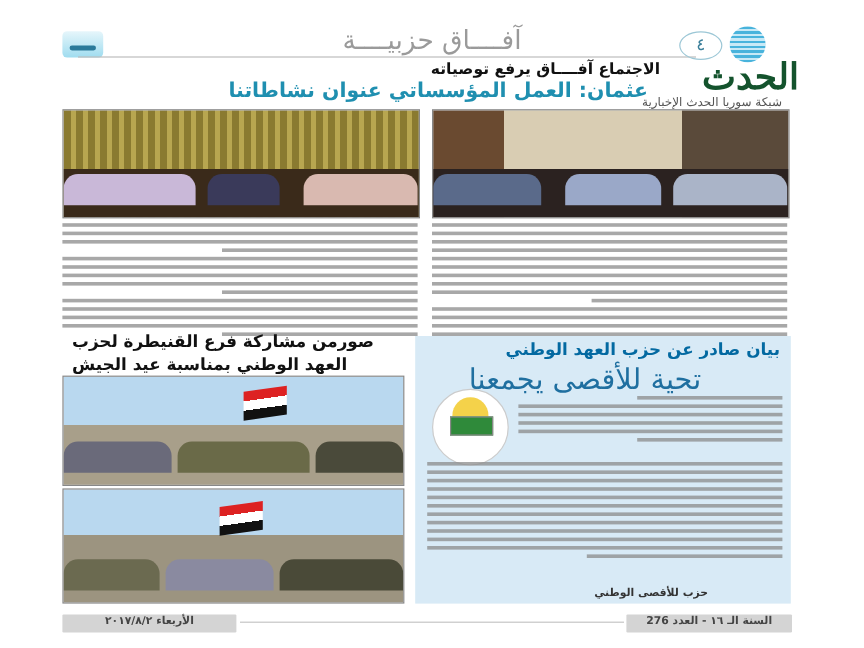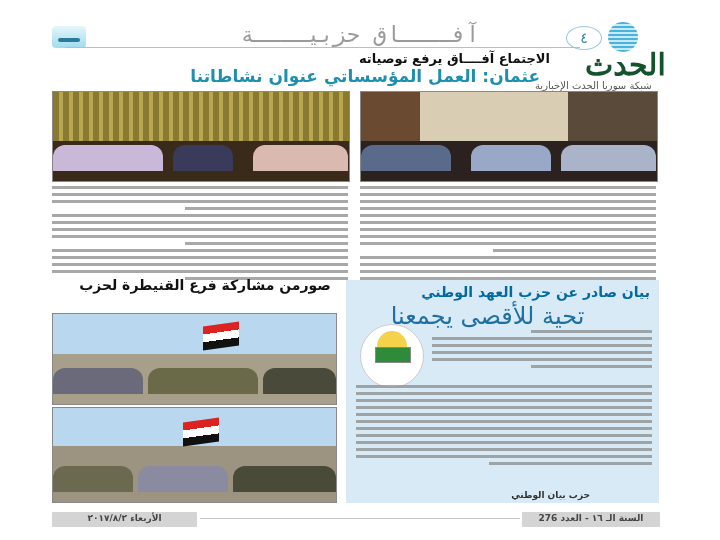--- a/index.html
+++ b/index.html
@@ -1,19 +1,19 @@
 <!DOCTYPE html>
 <html><head>
 <meta charset="utf-8">
 <style>
   html,body{margin:0;padding:0;}
   body{width:720px;height:540px;background:#ffffff;position:relative;overflow:hidden;font-family:"DejaVu Sans",sans-serif;}
   .abs{position:absolute;}
   
-  .section-title{left:230px;top:22px;width:260px;text-align:center;font-size:22px;color:#9a9a9a;letter-spacing:3px;direction:rtl;font-family:Liberation Mono, monospace;}
+  .section-title{left:230px;top:22px;width:260px;text-align:center;font-size:22px;color:#9a9a9a;letter-spacing:3px;direction:rtl;}
   .rule{left:65px;top:47px;width:515px;height:1px;background:#bdbdbd;}
   .left-logo{left:52px;top:26px;width:34px;height:22px;border-radius:4px;background:linear-gradient(180deg,#e6f6fb,#9fdcef);}
   .left-logo::after{content:"";position:absolute;left:6px;top:12px;width:22px;height:4px;background:#2a7a9a;border-radius:2px;}
   .page-num{left:566px;top:26px;width:34px;height:22px;border:1px solid #9cc7d6;border-radius:50%;text-align:center;font-size:14px;line-height:22px;color:#3b7f9a;}
   .globe{left:608px;top:22px;width:30px;height:30px;border-radius:50%;background:repeating-linear-gradient(0deg,#29a6d6 0 2px,#bfe6f5 2px 4px),#29a6d6;opacity:.85;}
   .brand-logo{left:585px;top:48px;width:80px;height:36px;font-family:"DejaVu Serif",serif;font-weight:bold;font-size:30px;color:#14532d;text-align:center;line-height:34px;}
   .brand-sub{left:535px;top:80px;width:180px;text-align:left;font-size:10px;color:#555;direction:rtl;}
   .kicker{left:250px;top:51px;width:300px;text-align:right;font-size:13px;font-weight:bold;color:#111;direction:rtl;}
   .main-headline{left:140px;top:66px;width:400px;text-align:right;font-size:17px;font-weight:bold;color:#1f8fb0;direction:rtl;}
   
@@ -23,21 +23,21 @@
     repeating-linear-gradient(90deg,#8a7a30 0 6px,#b8a650 6px 10px);}
   .p2{left:360px;top:91px;width:296px;height:89px;background:
     linear-gradient(180deg,rgba(0,0,0,0) 55%,#2b2220 55%),
     linear-gradient(90deg,#6a4a30 0 20%,#d9cdb3 20% 70%,#5a4a3a 70%);}
   .people{position:absolute;bottom:10px;height:26px;border-radius:12px 12px 0 0;}
   
   .textblock{direction:rtl;}
   .line{height:3px;background:#8b8b8b;margin:0 0 4px 0;opacity:.75;}
   .line.short{width:55%;margin-right:0;margin-left:auto;}
   
-  .sub-headline{left:60px;top:276px;width:290px;text-align:center;font-size:14px;font-weight:bold;color:#111;direction:rtl;line-height:19px;}
+  .sub-headline{left:60px;top:276px;width:290px;text-align:left;font-size:14px;font-weight:bold;color:#111;direction:rtl;line-height:19px;}
   .p3{left:52px;top:313px;width:283px;height:90px;background:linear-gradient(180deg,#b9d8ef 0 45%,#a89f8a 45%);}
   .p4{left:52px;top:407px;width:283px;height:94px;background:linear-gradient(180deg,#b9d8ef 0 40%,#9c9480 40%);}
   .flag{position:absolute;width:36px;height:24px;background:linear-gradient(180deg,#d22 0 33%,#fff 33% 66%,#111 66%);transform:skewY(-8deg);}
   
   .stmt{left:346px;top:280px;width:313px;height:223px;background:#d8eaf6;}
   .stmt-kicker{left:355px;top:284px;width:295px;text-align:right;font-size:14px;font-weight:bold;color:#0369a1;direction:rtl;}
   .stmt-title{left:355px;top:302px;width:265px;text-align:center;font-size:24px;color:#1f6fa0;direction:rtl;}
   .emblem{left:360px;top:324px;width:62px;height:62px;border-radius:50%;background:#fff;border:1px solid #ccc;}
   .emblem::before{content:"";position:absolute;left:16px;top:6px;width:30px;height:16px;border-radius:30px 30px 0 0;background:#f4d24a;}
   .emblem::after{content:"";position:absolute;left:14px;top:22px;width:34px;height:14px;background:#2f8a3a;border:1px solid #888;}
@@ -101,20 +101,21 @@
     <div class="line"></div>
     <div class="line short"></div>
   <div class="line"></div>
     <div class="line"></div>
     <div class="line"></div>
     <div class="line"></div>
 </div>
 
 <div class="abs sub-headline">
   <div>صورمن مشاركة فرع القنيطرة لحزب</div>
+  <div>العهد الوطني بمناسبة عيد الجيش</div>
 </div>
 <div class="abs photo p3">
   <div class="flag" style="left:150px;top:10px;"></div>
   <div class="people" style="left:0;width:90px;background:#6a6a7a;"></div>
   <div class="people" style="left:95px;width:110px;background:#6a6a48;"></div>
   <div class="people" style="left:210px;width:73px;background:#4a4a3a;"></div>
 </div>
 <div class="abs photo p4">
   <div class="flag" style="left:130px;top:12px;"></div>
   <div class="people" style="left:0;width:80px;background:#6b6a50;"></div>
@@ -141,17 +142,17 @@
     <div class="line"></div>
     <div class="line"></div>
   <div class="line"></div>
     <div class="line"></div>
     <div class="line"></div>
     <div class="line"></div>
     <div class="line"></div>
   <div class="line"></div>
     <div class="line short"></div>
 </div>
-<div class="abs signature">حزب بيان الوطني</div>
+<div class="abs signature">حزب للأقصى الوطني</div>
 
 <div class="abs foot-pill fp-left">الأربعاء ٢٠١٧/٨/٢</div>
 <div class="abs foot-rule"></div>
 <div class="abs foot-pill fp-right">السنة الـ ١٦ - العدد 276</div>
 
 </body></html>

